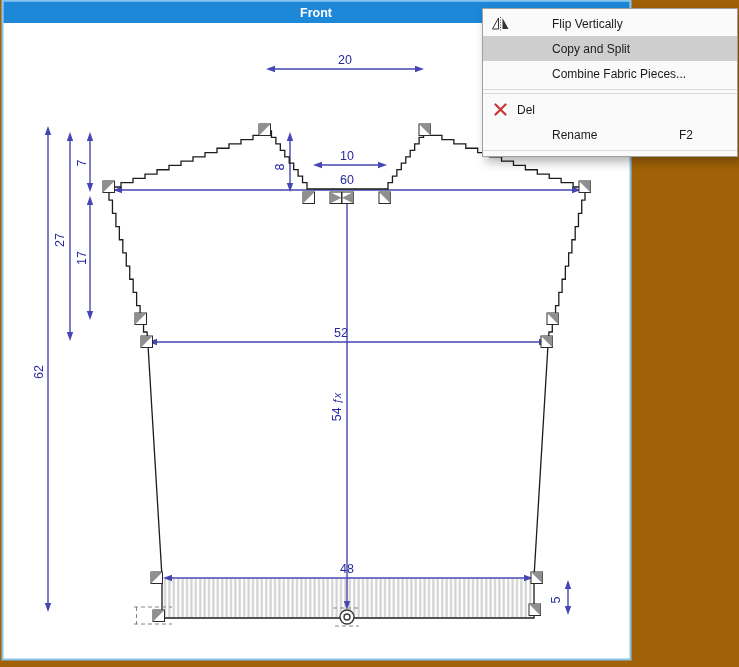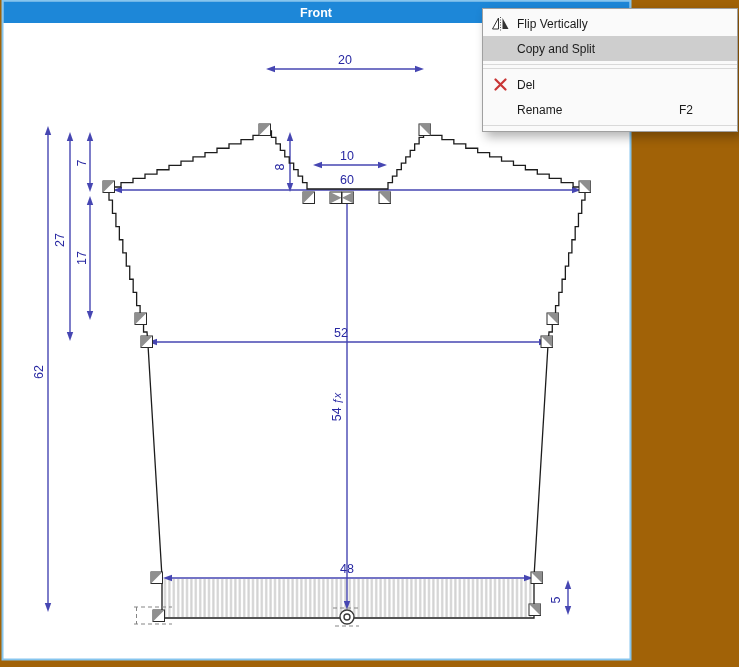--- a/index.html
+++ b/index.html
@@ -15,21 +15,21 @@
   .dim-label .fx{font-style:italic;font-size:11px;}
   .title-text{fill:#fff;font-size:12.5px;font-weight:bold;font-family:"Liberation Sans",sans-serif;}
   
   #ctx-menu{position:absolute;left:482px;top:8px;width:256px;background:var(--menu_bg);
     border:1px solid var(--menu_border);box-shadow:4px 5px 10px rgba(0,0,0,.30);
     padding:2px 0;z-index:10;box-sizing:border-box;}
   .menu-item{display:flex;align-items:center;height:25px;cursor:default;
     font-size:12px;color:var(--menu_text);}
   .menu-item.highlighted{background:var(--highlight);align-items:center;}
   .mi-icon{width:34px;display:flex;justify-content:center;align-items:center;flex:0 0 34px;}
-  .mi-label{flex:1 1 auto;white-space:nowrap;}
+  .mi-label{flex:1 1 auto;white-space:nowrap;margin-left:35px;}
   .mi-short{flex:0 0 auto;padding-right:44px;}
   .menu-sep{height:1px;background:#d9d9d9;margin:3px 0;}
 </style>
 </head>
 <body>
 
 <div id="stage">
 
   <svg id="drawing" width="739" height="667" viewBox="0 0 739 667">
     <defs>
@@ -211,20 +211,24 @@
             <polygon points="10.5,1 16.5,12 10.5,12" fill="#333"></polygon>
             <line x1="8.5" y1="0" x2="8.5" y2="14" stroke="#555" stroke-width="1" stroke-dasharray="1,1.5"></line>
           </svg>
         </span>
         <span class="mi-label">Flip Vertically</span>
       </div>
       <div class="menu-item highlighted">
         <span class="mi-icon"></span>
         <span class="mi-label">Copy and Split</span>
       </div>
+      <div class="menu-item">
+        <span class="mi-icon"></span>
+        <span class="mi-label">Combine Fabric Pieces...</span>
+      </div>
       <div class="menu-sep"></div>
       <div class="menu-sep"></div>
       <div class="menu-item">
         <span class="mi-icon">
           <svg width="13" height="13" viewBox="0 0 13 13">
             <path d="M1.5,1.5 L11.5,11.5 M11.5,1.5 L1.5,11.5" stroke="var(--delete_red)" stroke-width="2.2" stroke-linecap="round"></path>
           </svg>
         </span>
         <span class="mi-short">Del</span>
       </div>

